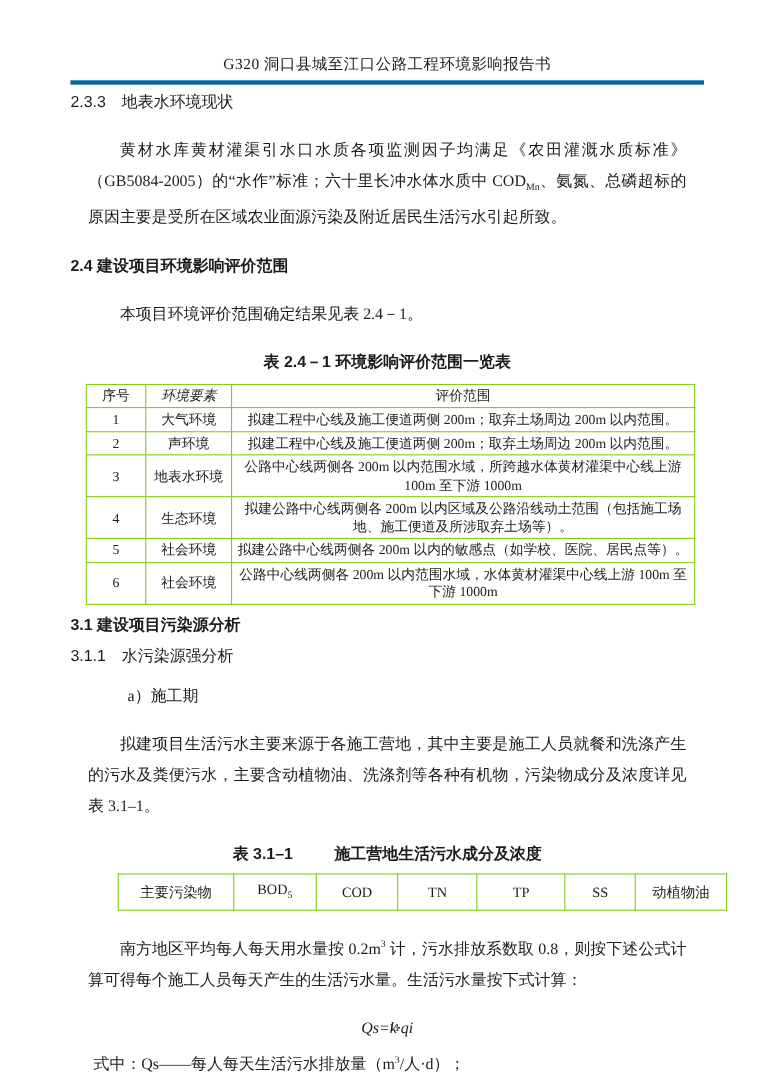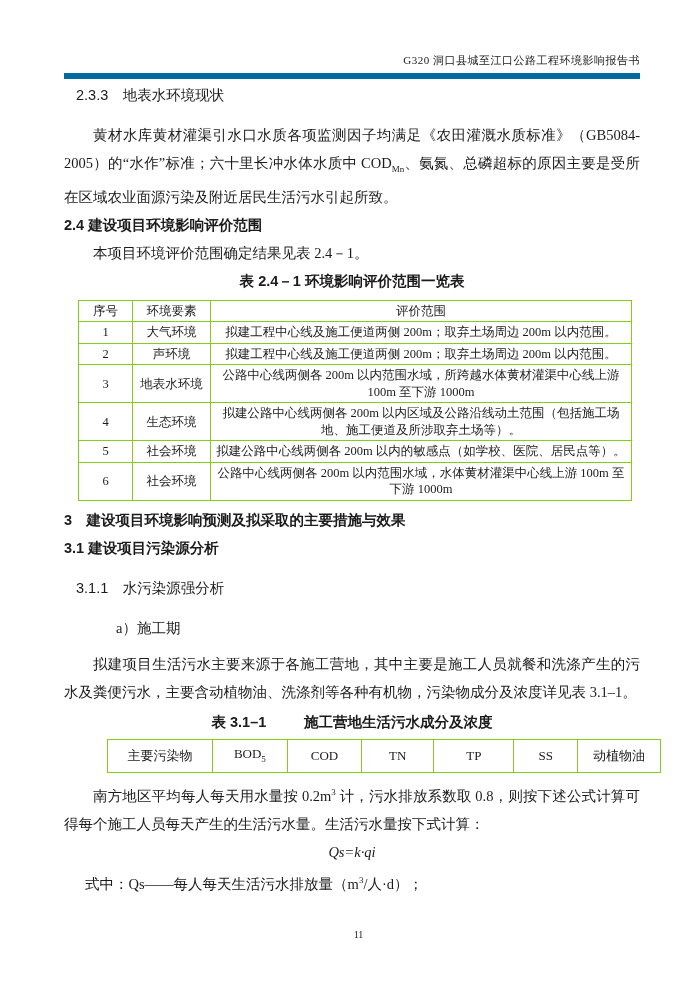--- a/index.html
+++ b/index.html
@@ -11,49 +11,49 @@
     margin: 0 auto;
     background: #ffffff;
     color: #1b1b1b;
     font-family: "Liberation Serif", "DejaVu Serif", serif;
     font-size: 14.5px;
     padding: 52px 60px 0 64px;
     overflow: hidden;
   }
   
   .doc-header {
-    text-align: right;
-    font-size: 11px;
+    text-align: center;
+    font-size: 14px;
     letter-spacing: 0.5px;
     padding-bottom: 5px;
-    border-bottom: 6px solid #0369a1;
+    border-bottom: 4px solid #0369a1;
     line-height: 16px;
   }
   
   .line, p.body {
-    margin: 0;
+    margin: 16px;
     line-height: 28px;
   }
   p.body {
     text-align: justify;
     text-indent: 2em;
   }
   .h-sans-bold {
     font-family: "Liberation Sans", "DejaVu Sans", sans-serif;
     font-weight: bold;
     font-size: 14.5px;
     line-height: 28px;
     margin: 0;
   }
   .h-sans {
     font-family: "Liberation Sans", "DejaVu Sans", sans-serif;
     font-weight: normal;
     font-size: 14.5px;
     line-height: 28px;
-    margin: 12px;
+    margin: 0;
   }
   .first-block { margin-top: 2px; }
   .indent-item { padding-left: 44px; line-height: 28px; margin: 8px; }
   .table-title {
     font-family: "Liberation Sans", "DejaVu Sans", sans-serif;
     font-weight: bold;
     text-align: center;
     line-height: 28px;
     margin: 0;
   }
@@ -68,21 +68,21 @@
   table.doc-table td, table.doc-table th {
     border: 1px solid #84cc16;
     text-align: center;
     vertical-align: middle;
     font-weight: normal;
     padding: 2px 4px;
   }
   table.scope-table { font-size: 12.5px; }
   table.scope-table td, table.scope-table th { line-height: 16.5px; }
   table.scope-table .col-no { width: 54px; }
-  table.scope-table .col-factor { width: 78px; }
+  table.scope-table .col-factor { width: 78px; font-style: italic; }
   table.sewage-table { font-size: 13px; margin-top: 3px; margin-left: 43px; }
   table.sewage-table td, table.sewage-table th { line-height: 20px; padding: 4px 4px; }
   table.sewage-table .c0 { width: 19%; }
   table.sewage-table .c1 { width: 13.5%; }
   table.sewage-table .c2 { width: 13.5%; border-radius: 10px; }
   table.sewage-table .c3 { width: 13%; }
   table.sewage-table .c4 { width: 14.5%; }
   table.sewage-table .c5 { width: 11.5%; }
   table.sewage-table .c6 { width: 15%; }
   
@@ -153,21 +153,20 @@
       <td>拟建公路中心线两侧各 200m 以内的敏感点（如学校、医院、居民点等）。</td>
     </tr>
     <tr>
       <td>6</td>
       <td>社会环境</td>
       <td>公路中心线两侧各 200m 以内范围水域，水体黄材灌渠中心线上游 100m 至下游 1000m</td>
     </tr>
   </tbody>
     </table>
 
-  <p class="h-sans-bold">3　建设项目环境影响预测及拟采取的主要措施与效果</p>
   <p class="h-sans-bold">3.1 建设项目污染源分析</p>
   <p class="h-sans">3.1.1　水污染源强分析</p>
   <p class="indent-item">a）施工期</p>
 
   <p class="body">拟建项目生活污水主要来源于各施工营地，其中主要是施工人员就餐和洗涤产生的污水及粪便污水，主要含动植物油、洗涤剂等各种有机物，污染物成分及浓度详见表 3.1–1。</p>
 
   <p class="table-title title-gap"><span class="t-label">表 3.1–1</span><span>施工营地生活污水成分及浓度</span></p>
 
   <table class="doc-table sewage-table">
     <tbody>

